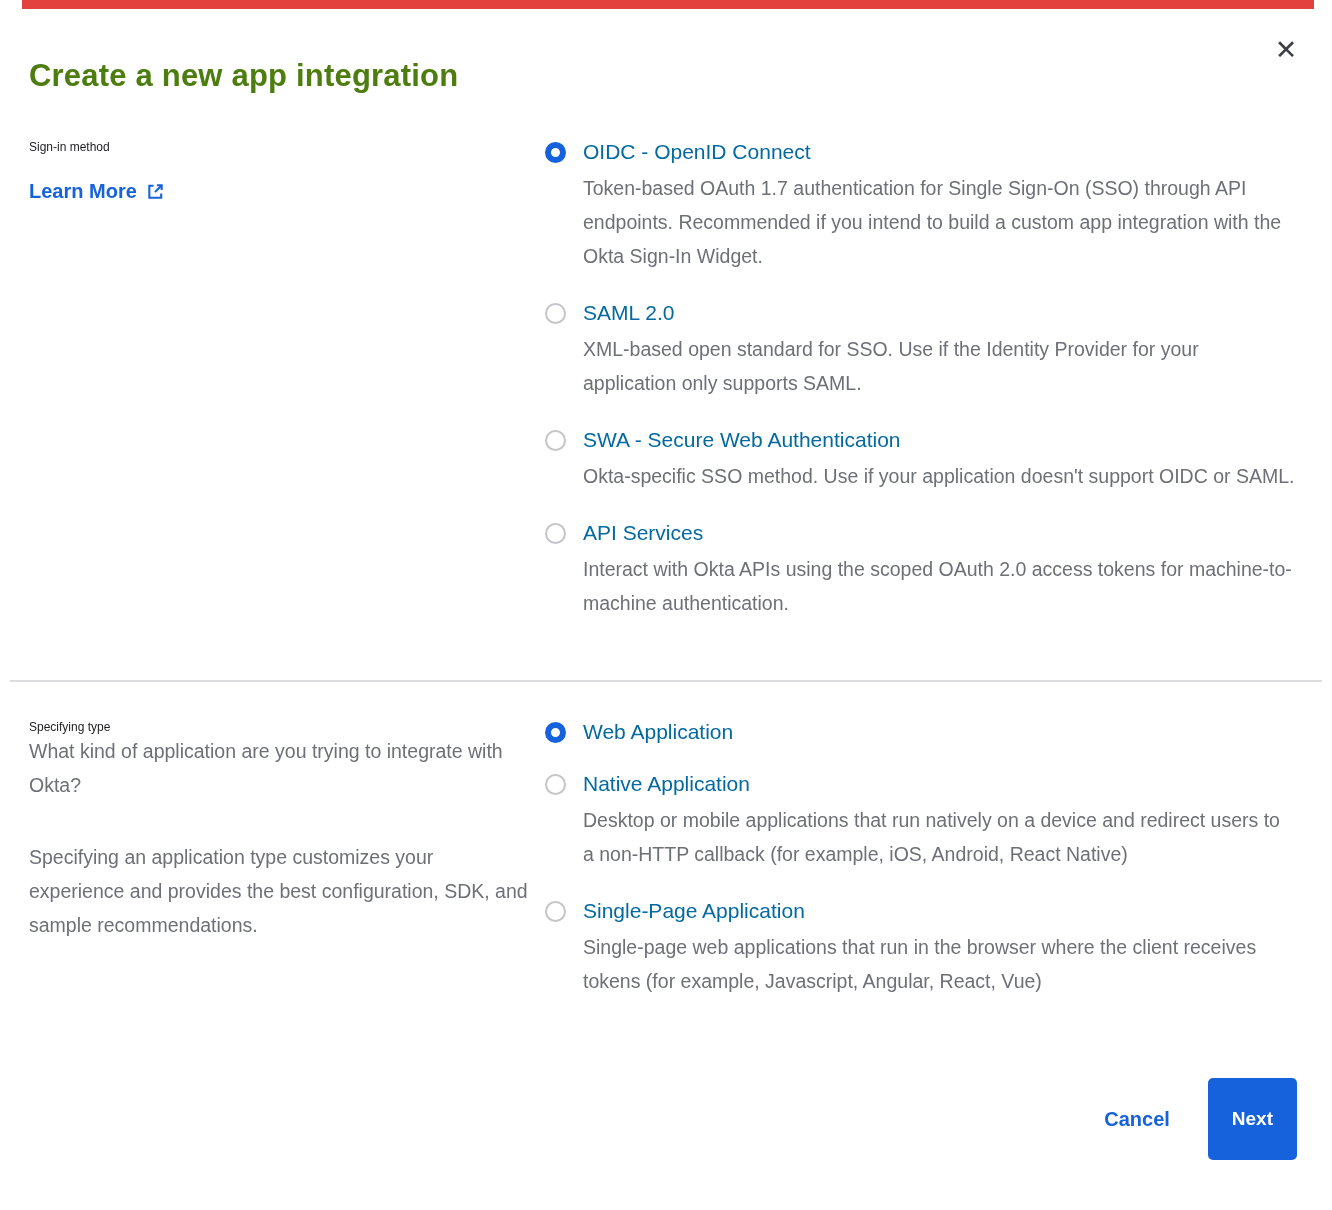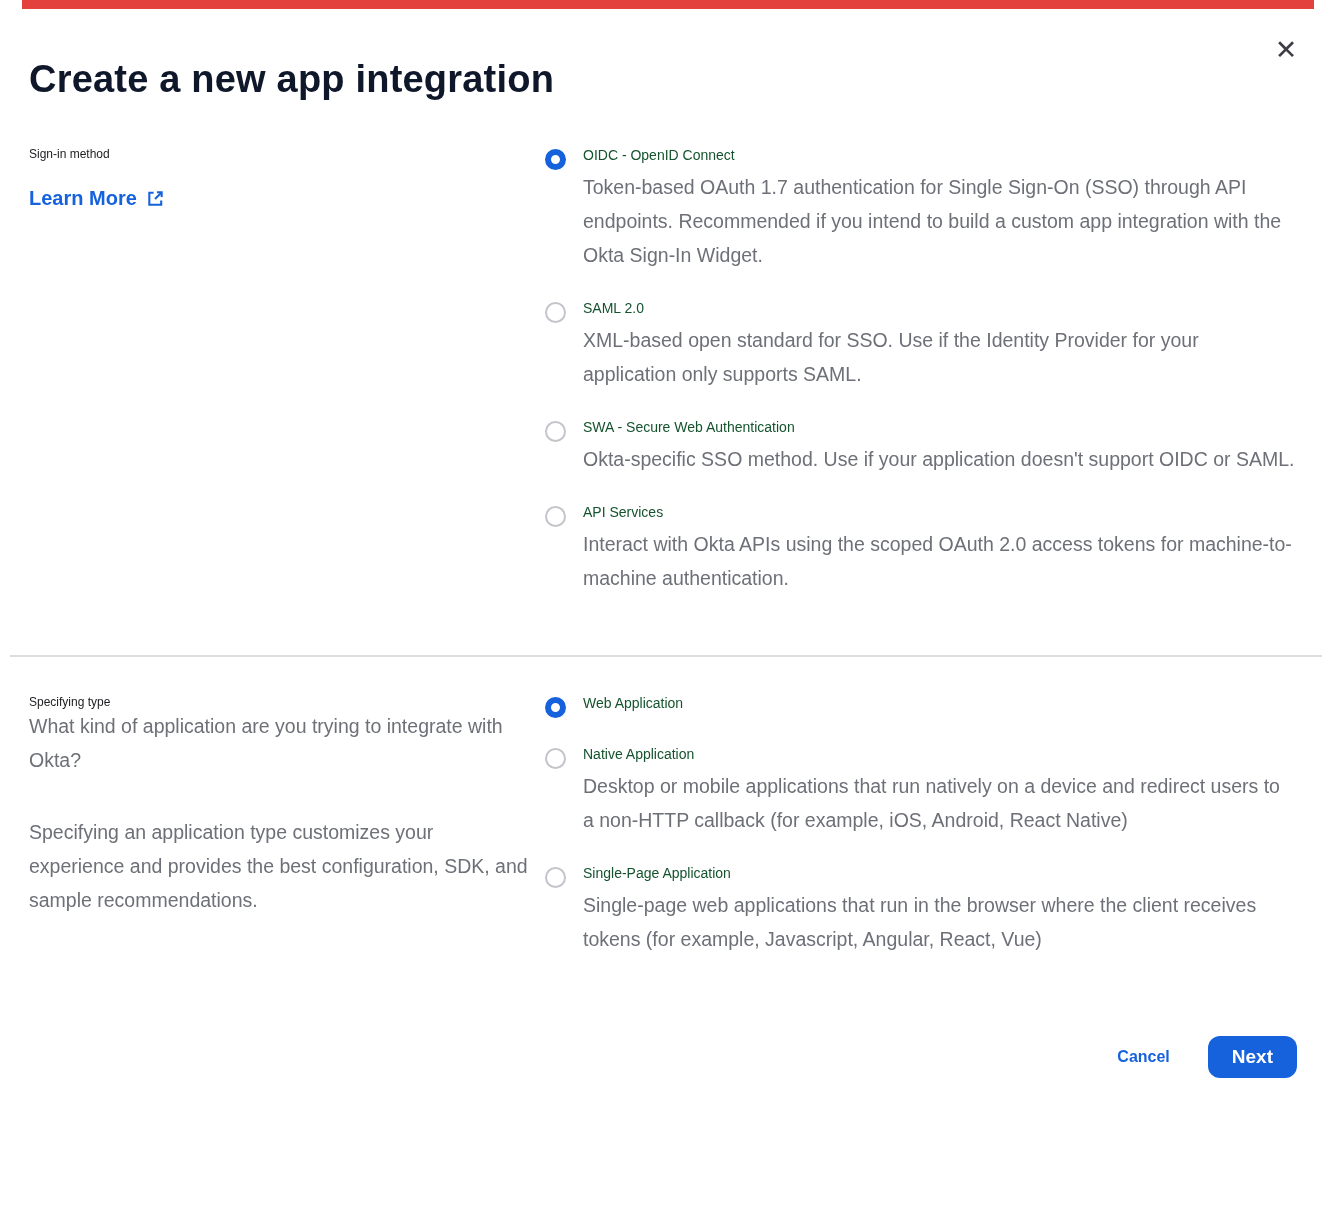--- a/index.html
+++ b/index.html
@@ -4,43 +4,43 @@
 <style>
   * { margin:0; padding:0; box-sizing:border-box; }
   html,body { width:1332px; height:1210px; background:#ffffff; overflow:hidden;
     font-family:"Liberation Sans","DejaVu Sans",sans-serif; }
   .banner-edge { position:absolute; top:0; left:22px; width:1292px; height:9px;
     background:#e2413e; }
   .close-btn { position:absolute; top:30px; right:26px; width:40px; height:40px;
     border:none; background:transparent; font-size:27px; line-height:40px;
     color:#3d3d45; cursor:pointer; font-weight:400; }
   .dialog { padding:58px 35px 0 29px; position:relative; }
-  h1.title { font-size:38px; font-weight:700; color:#0f172a; letter-spacing:.2px; }
+  h1.title { font-size:31px; font-weight:700; color:#4d7c0f; letter-spacing:.2px; }
   .grid { display:grid; grid-template-columns:516px 1fr; margin-top:46px; }
   .col-label { font-size:12px; font-weight:400; color:#1d1d21; }
   .learn-more { display:inline-flex; align-items:center; gap:9px; margin-top:26px;
     font-size:20px; font-weight:600; color:#1662dd; text-decoration:none; cursor:pointer; }
   .learn-more svg { display:block; }
   .left-para { font-size:19.5px; line-height:34px; color:#6e7078;
     max-width:505px; }
   .left-para + .left-para { margin-top:38px; }
   .option { display:flex; gap:17px; margin-bottom:28px; cursor:pointer; }
   .radio { flex:0 0 auto; width:21px; height:21px; border-radius:50%;
     border:2px solid #c4c4cb; background:#fff; margin-top:2px; }
   .radio.checked { border:6.5px solid #1662dd; }
   .opt-body { max-width:712px; }
-  .opt-label { font-size:14px; font-weight:500; color:#14532d; }
+  .opt-label { font-size:21px; font-weight:500; color:#0369a1; }
   .opt-desc { margin-top:7px; font-size:19.5px; line-height:34px; color:#6e7078; }
   .divider { border:none; border-top:2px solid #dddde0; margin:32px -25px 38px -19px; }
   .footer { display:flex; justify-content:flex-end; align-items:center; gap:38px;
     margin-top:52px; padding-right:0; }
-  .cancel-link { font-size:16px; font-weight:600; color:#1662dd; background:none;
+  .cancel-link { font-size:20px; font-weight:600; color:#1662dd; background:none;
     border:none; cursor:pointer; }
   .next-btn { background:#1662dd; color:#ffffff; font-size:19px; font-weight:600;
-    border:none; border-radius:12px; padding:10px 24px; min-width:85px; cursor:pointer;
+    border:none; border-radius:5px; padding:30px 24px; min-width:85px; cursor:pointer;
     font-family:inherit; }
 </style>
 </head>
 <body>
 
 <div class="banner-edge"></div>
 
 <button class="close-btn">✕</button>
 
 <div class="dialog">

